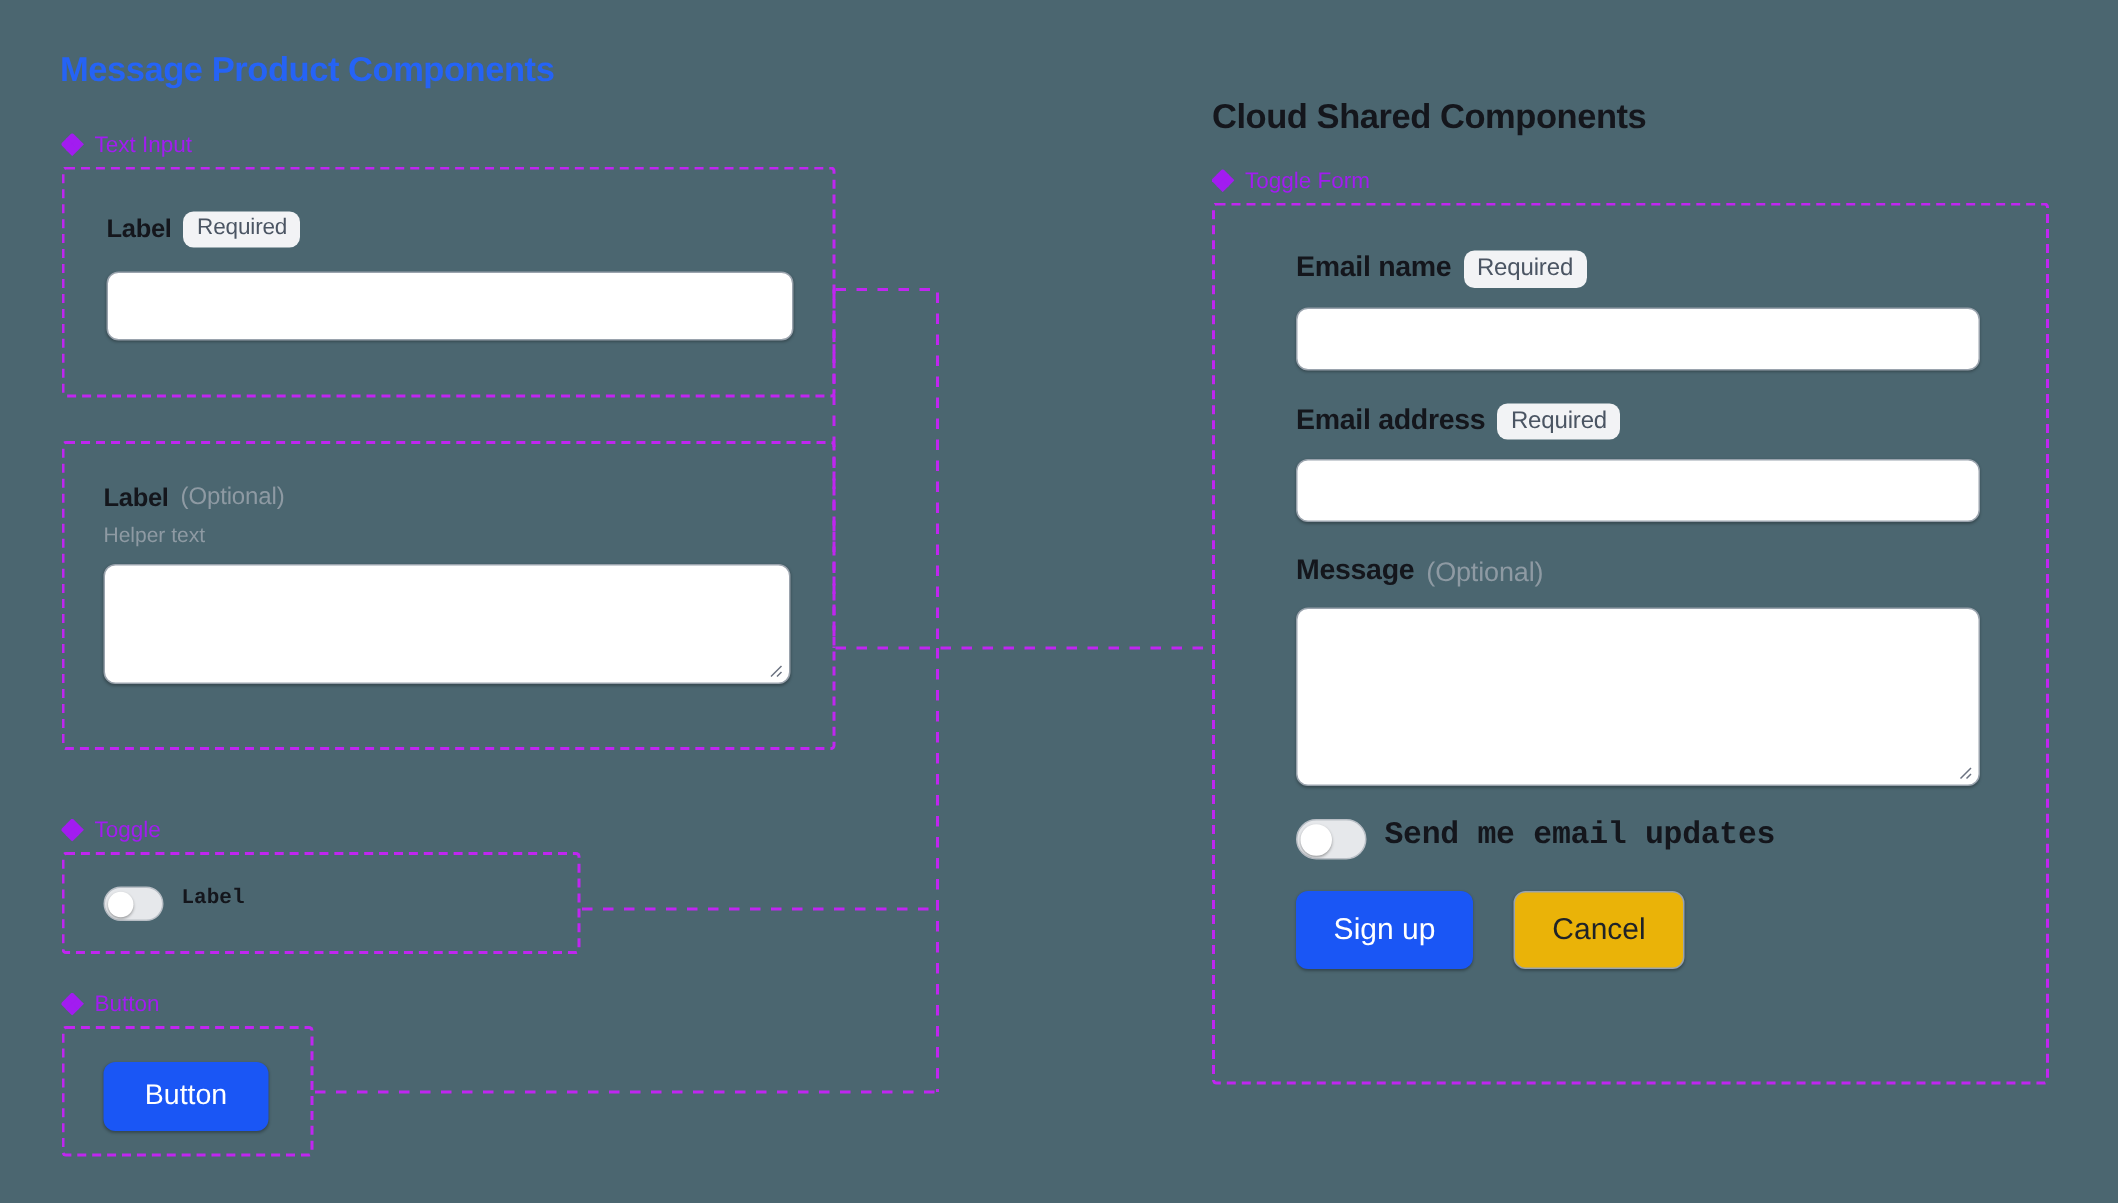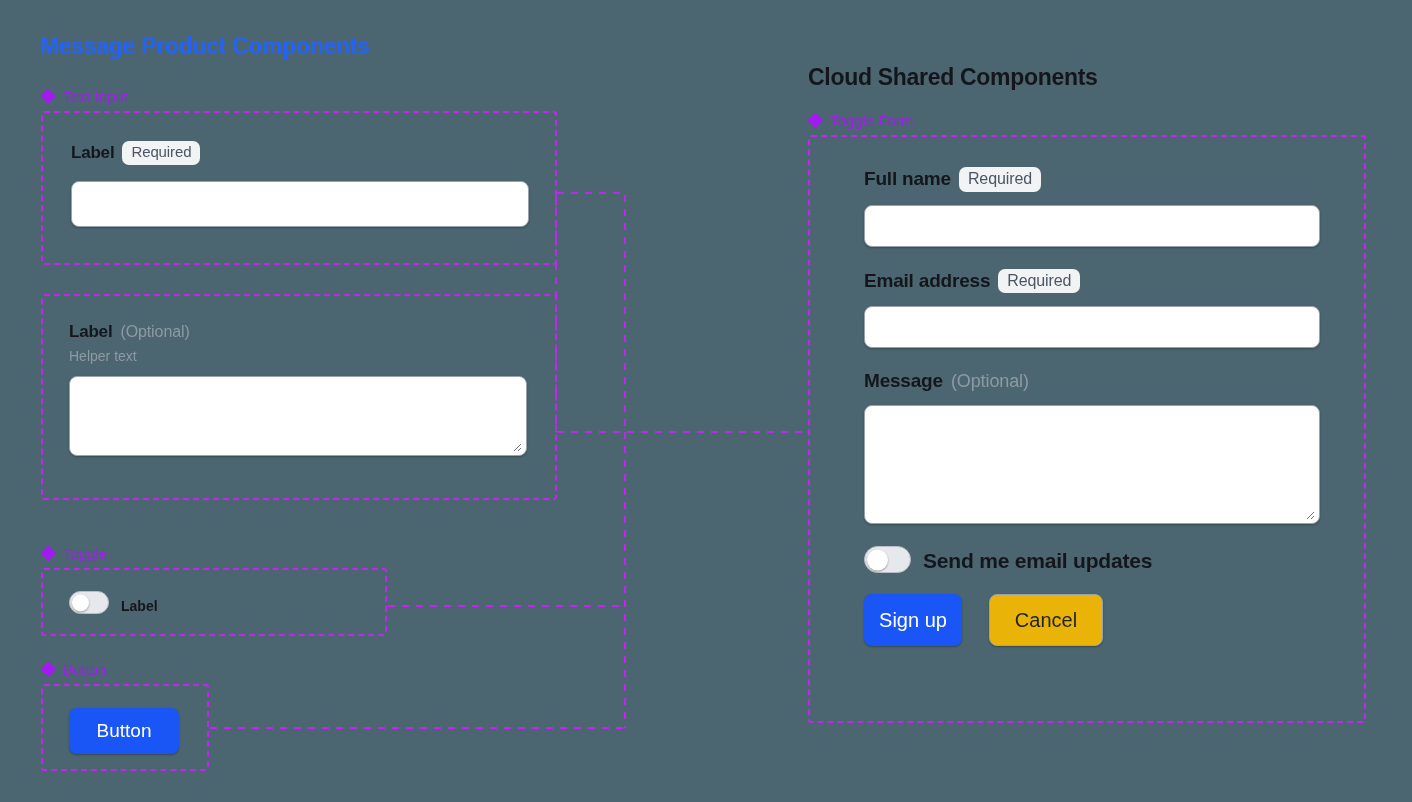--- a/index.html
+++ b/index.html
@@ -123,22 +123,23 @@
     position: absolute;
     right: 4px;
     bottom: 3px;
     width: 12px;
     height: 12px;
   }
 
   
   .toggle-row {
     display: flex;
-    align-items: flex-end;
+    align-items: flex-start;
     gap: 12px;
+    font-family: Liberation Mono, monospace;
   }
   .switch {
     width: 40px;
     height: 23px;
     border-radius: 12px;
     background: #e6e8eb;
     border: 1px solid #b9bfc6;
     box-sizing: border-box;
     position: relative;
     flex: none;
@@ -302,21 +303,21 @@
           <rect x="8.5" y="4.6" width="6.2" height="6.2" transform="rotate(45 11.6 7.7)"></rect>
           <rect x="4.5" y="8.6" width="6.2" height="6.2" transform="rotate(45 7.6 11.7)"></rect>
         </g>
       </svg>
       <span>Toggle Form</span>
     </div>
 
     <div class="comp-box" style="width:558px; height:588px; padding:30px 54px;">
 
       <div class="field-label-row">
-        <span class="field-label" style="font-size:19px;">Full name</span>
+        <span class="field-label" style="font-size:19px;">Email name</span>
         <span class="badge" style="font-size:16px;">Required</span>
       </div>
       <div class="text-field" style="width:456px; height:42px; margin-top:13px;"></div>
 
       <div class="field-label-row" style="margin-top:22px;">
         <span class="field-label" style="font-size:19px;">Email address</span>
         <span class="badge" style="font-size:16px;">Required</span>
       </div>
       <div class="text-field" style="width:456px; height:42px; margin-top:13px;"></div>
 
@@ -331,20 +332,20 @@
       </div>
 
       <div class="toggle-row" style="margin-top:22px;">
         <div class="switch lg">
           <div class="knob"></div>
         </div>
         <span class="switch-label lg">Send me email updates</span>
       </div>
 
       <div style="display:flex; gap:27px; margin-top:21px;">
-        <button class="btn btn-primary" style="width:98px; height:52px; font-size:20px;">Sign up</button>
+        <button class="btn btn-primary" style="width:118px; height:52px; font-size:20px;">Sign up</button>
         <button class="btn btn-secondary" style="width:114px; height:52px; font-size:20px;">Cancel</button>
       </div>
 
     </div>
   </div>
 
 </div>
 
 </body></html>

